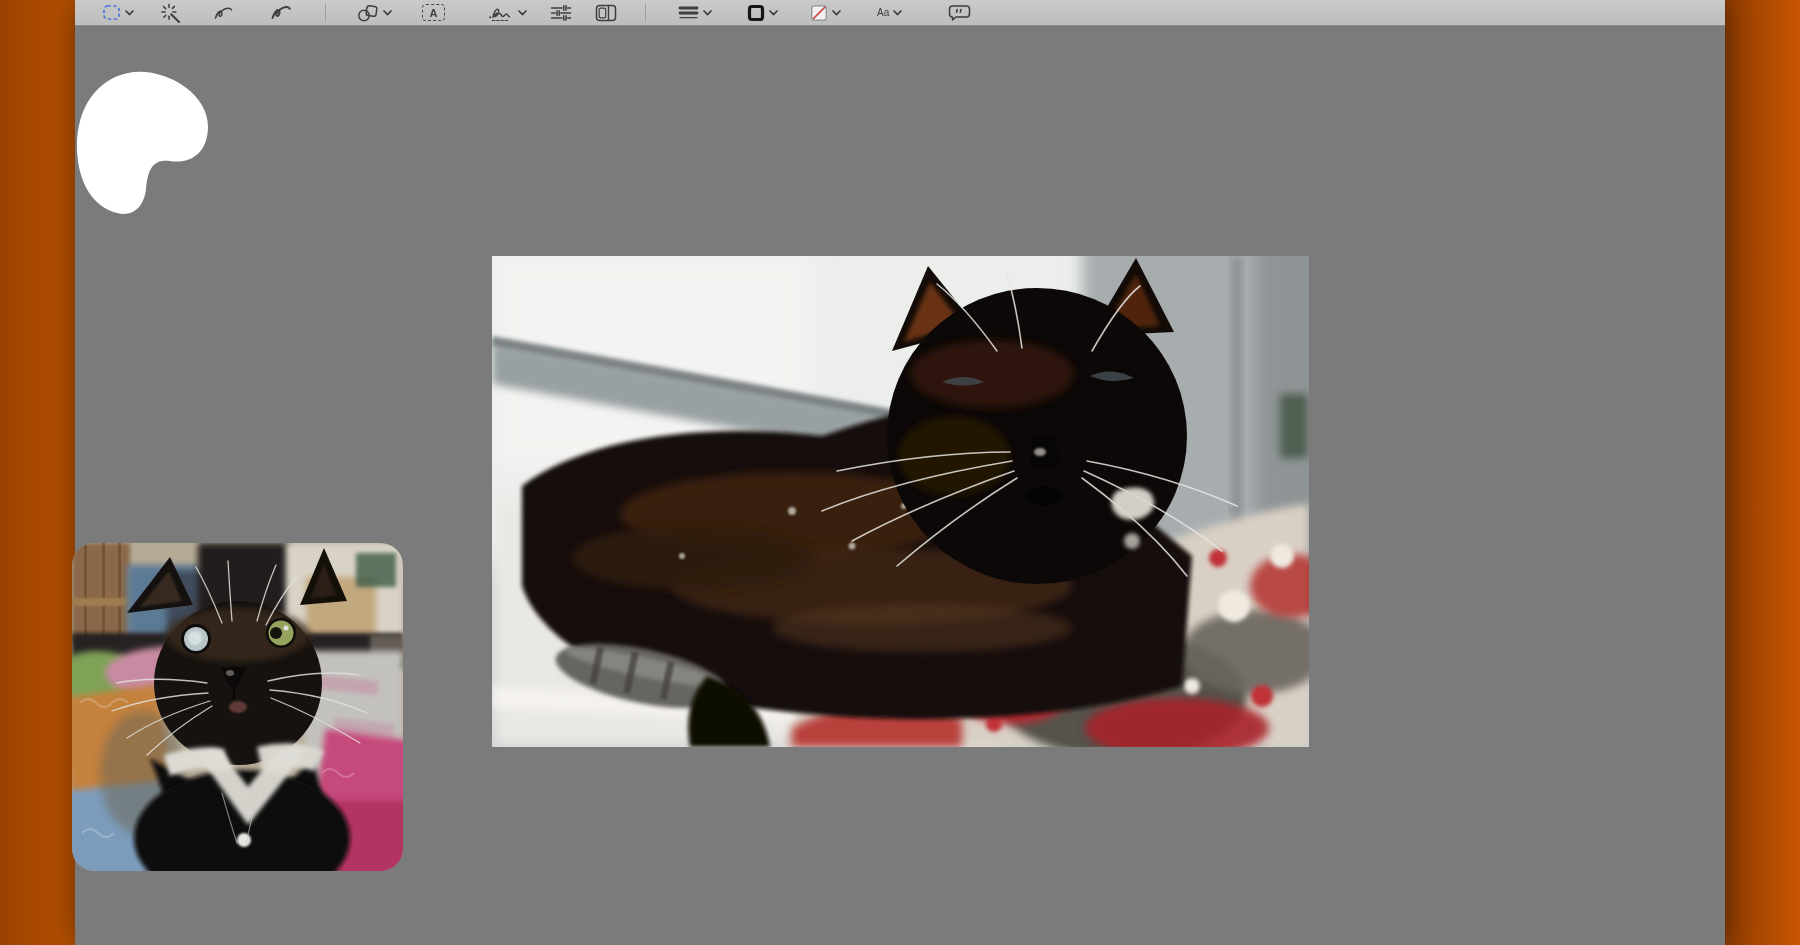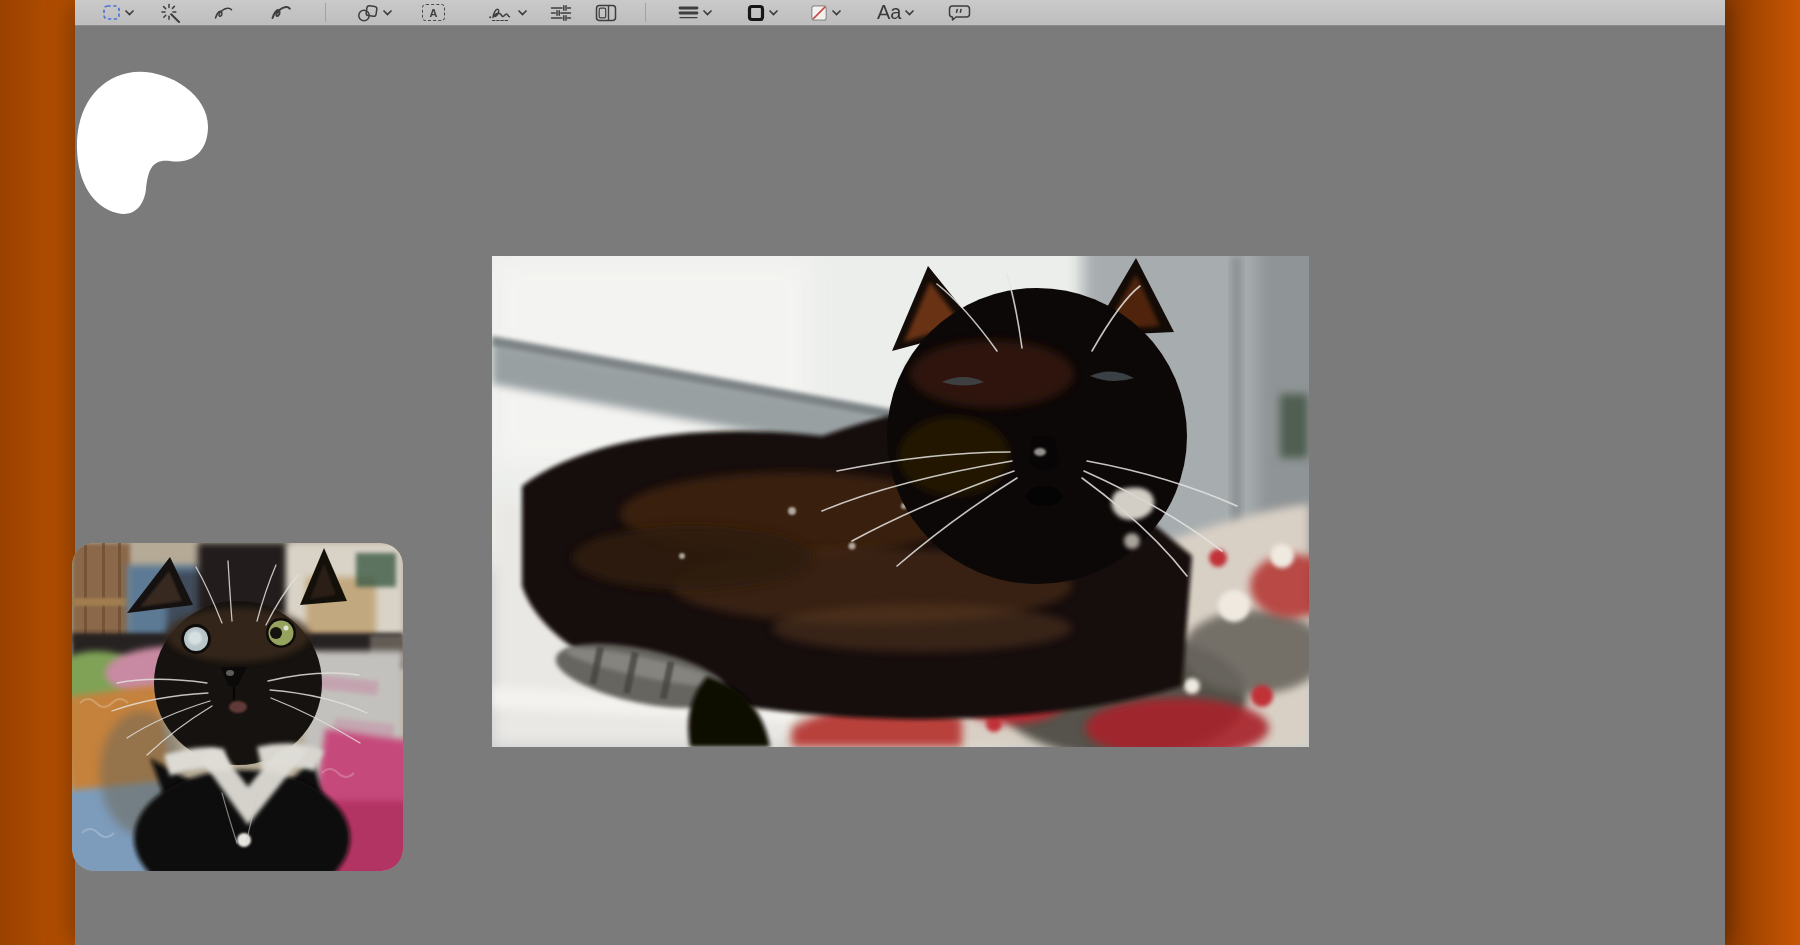--- a/index.html
+++ b/index.html
@@ -21,21 +21,21 @@
              background:linear-gradient(180deg,#cacaca 0%,#bdbdbd 100%);
              border-bottom:1px solid #8b8b8b; }
   .tbtn { position:absolute; top:0; height:25px; display:flex; align-items:center; gap:4px;
           background:none; border:none; padding:0; cursor:default; color:#3e3e3e; }
   .tbtn svg { display:block; }
   .tb-divider { position:absolute; top:3px; width:1px; height:19px; background:#a2a2a2; }
   .chev { flex:0 0 auto; }
   .textbox-glyph { display:flex; align-items:center; justify-content:center;
                    width:23px; height:17px; border:1.4px dashed #4a4a4a; border-radius:4px;
                    font-size:11px; font-weight:bold; color:#3e3e3e; }
-  .aa-glyph { font-size:20px; color:#3a3a3a; letter-spacing:0; }
+  .aa-glyph { font-size:10px; color:#3a3a3a; letter-spacing:0; }
 
   
   .canvas { position:absolute; left:0; top:26px; width:1650px; height:919px; }
 
   .blob { position:absolute; left:1px; top:44px; width:136px; height:148px; }
 
   .photo { position:absolute; overflow:hidden; }
   .photo svg { display:block; width:100%; height:100%; }
   .photo-large { left:417px; top:230px; width:817px; height:491px; }
   .photo-small { left:-3px; top:517px; width:331px; height:328px; border-radius:22px; }

